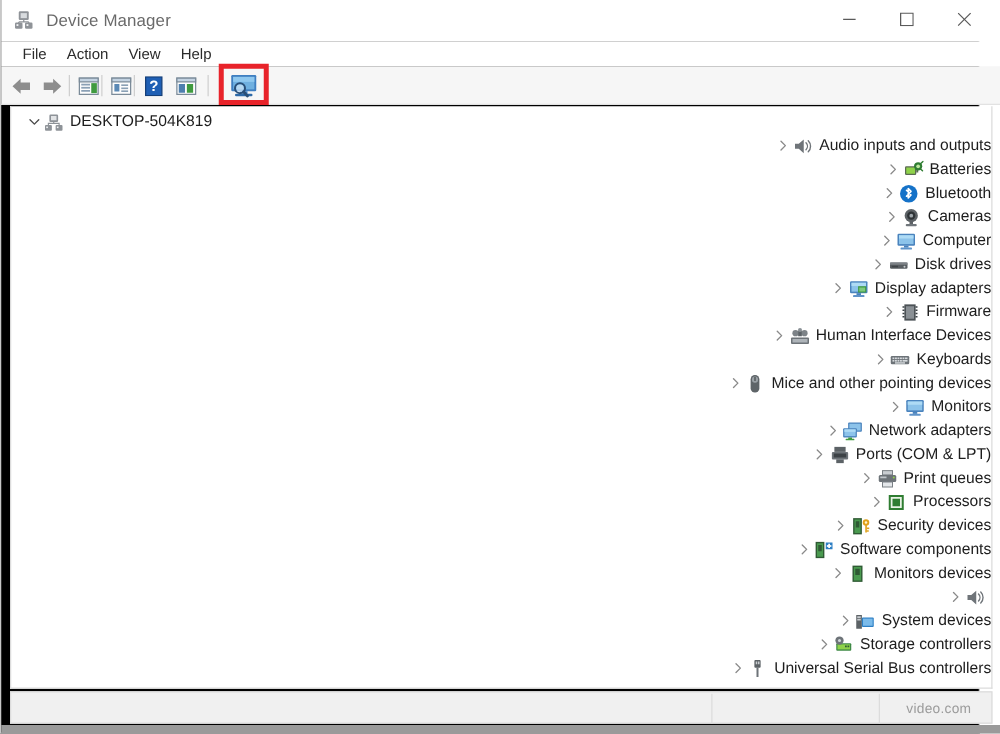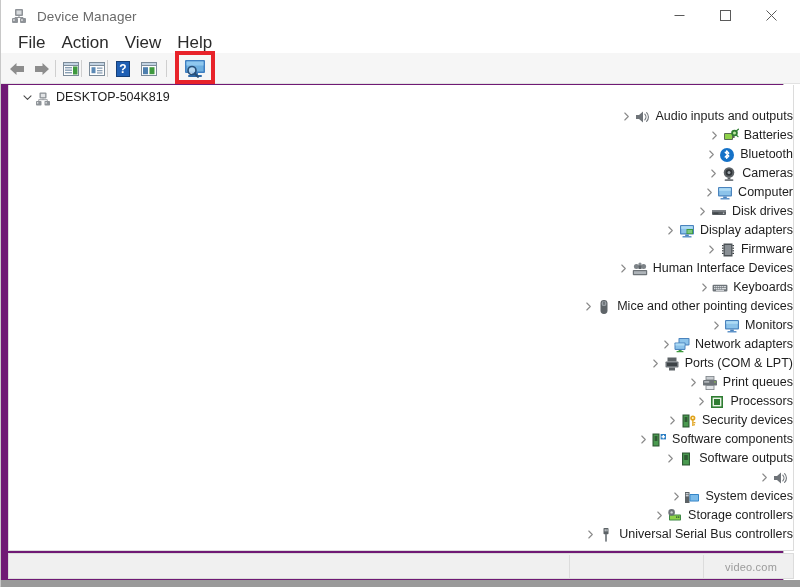--- a/index.html
+++ b/index.html
@@ -14,21 +14,21 @@
     overflow: hidden;
     position: relative;
   }
 
   
   #window {
     position: absolute;
     left: 0; top: 0;
     width: 784px;
     height: 587px;
-    background: #701a75;
+    background: #000000;
     box-sizing: border-box;
     border-left: 1px solid #c8c8c8;
     border-right: 1px solid #bdbdbd;
     border-bottom: 1px solid #bdbdbd;
   }
 
   
   #titlebar {
     position: absolute;
     left: 0; top: 0;
@@ -70,21 +70,21 @@
     left: 0; top: 33px;
     width: 800px;
     height: 20px;
     background: #ffffff;
     display: flex;
     align-items: center;
     padding-left: 9px;
     box-sizing: border-box;
   }
   .menu-item {
-    font-size: 17px;
+    font-size: 12px;
     color: #2b2b2b;
     padding: 0 8px;
     line-height: 20px;
     white-space: nowrap;
   }
 
   
   #toolbar {
     position: absolute;
     left: 0; top: 53px;
@@ -166,21 +166,21 @@
     align-items: center;
     justify-content: center;
     margin-right: 5px;
   }
   .ticon svg { display: block; }
   .tlabel {
     font-size: 12.5px;
     color: #1d1d1d;
     line-height: 19px;
   }
-  .row.root { padding-left: 10px; align-items: flex-end; }
+  .row.root { padding-left: 10px; }
   .row.child { padding-left: 30px; justify-content: flex-end; }
 
   
   #statusbar {
     position: absolute;
     left: 7px;
     top: 553px;
     width: 786px;
     height: 26px;
     background: #f0f0f0;
@@ -716,21 +716,21 @@
               <path d="M2.8 1 L6.3 4.5 L2.8 8" fill="none" stroke="#8a8a8a" stroke-width="1.1" stroke-linecap="round" stroke-linejoin="round"></path>
             </svg>
           </span>
         <span class="ticon">
             <svg width="16" height="16" viewBox="0 0 16 16">
               <rect x="4" y="1.5" width="8" height="13" fill="#2f5a34"></rect>
               <rect x="5.1" y="2.6" width="5.8" height="10.8" fill="#4a9a4f"></rect>
               <rect x="6.2" y="4" width="3.6" height="5" fill="#2f5a34"></rect>
             </svg>
           </span>
-        <span class="tlabel">Software outputs</span>
+        <span class="tlabel">Monitors devices</span>
       </div>
 
       <div class="row child">
         <span class="chev">
             <svg width="9" height="9" viewBox="0 0 9 9">
               <path d="M2.8 1 L6.3 4.5 L2.8 8" fill="none" stroke="#8a8a8a" stroke-width="1.1" stroke-linecap="round" stroke-linejoin="round"></path>
             </svg>
           </span>
         <span class="ticon">
             <svg width="16" height="16" viewBox="0 0 16 16">

